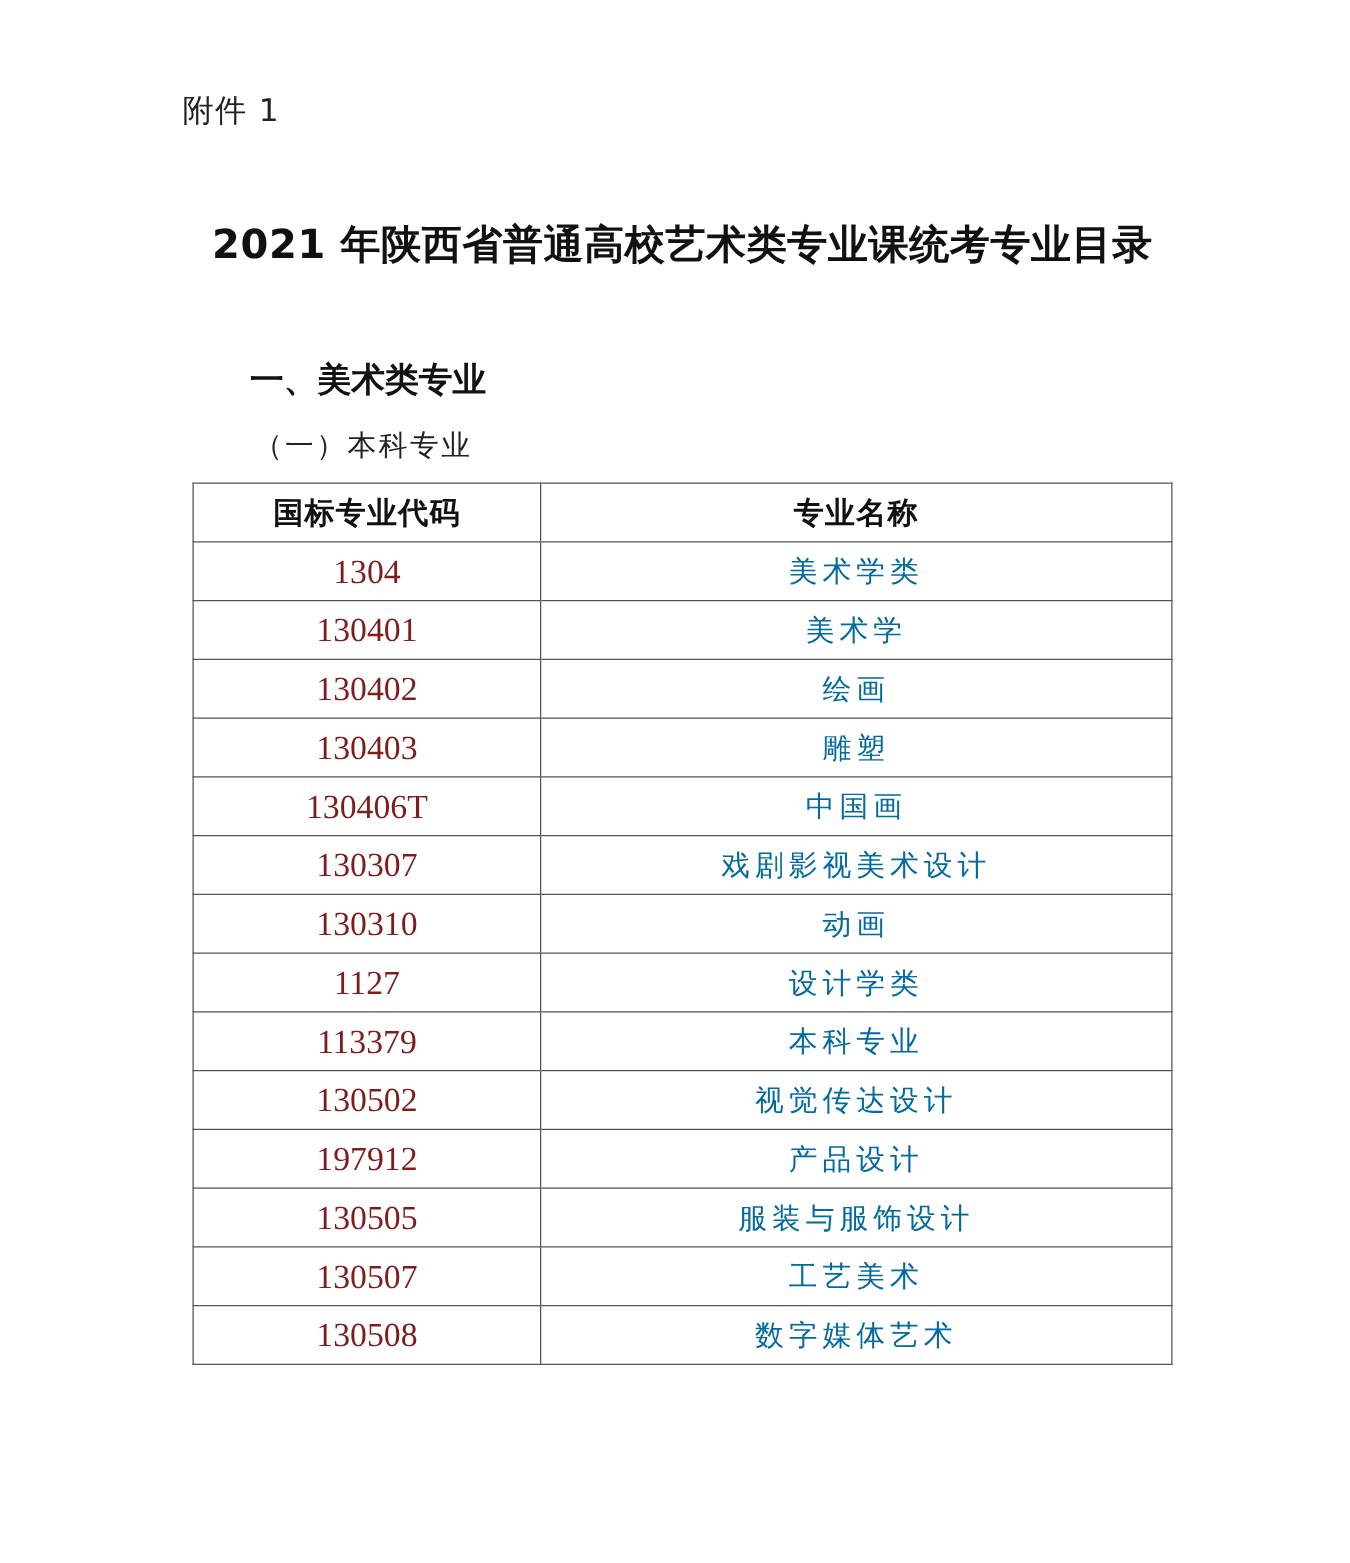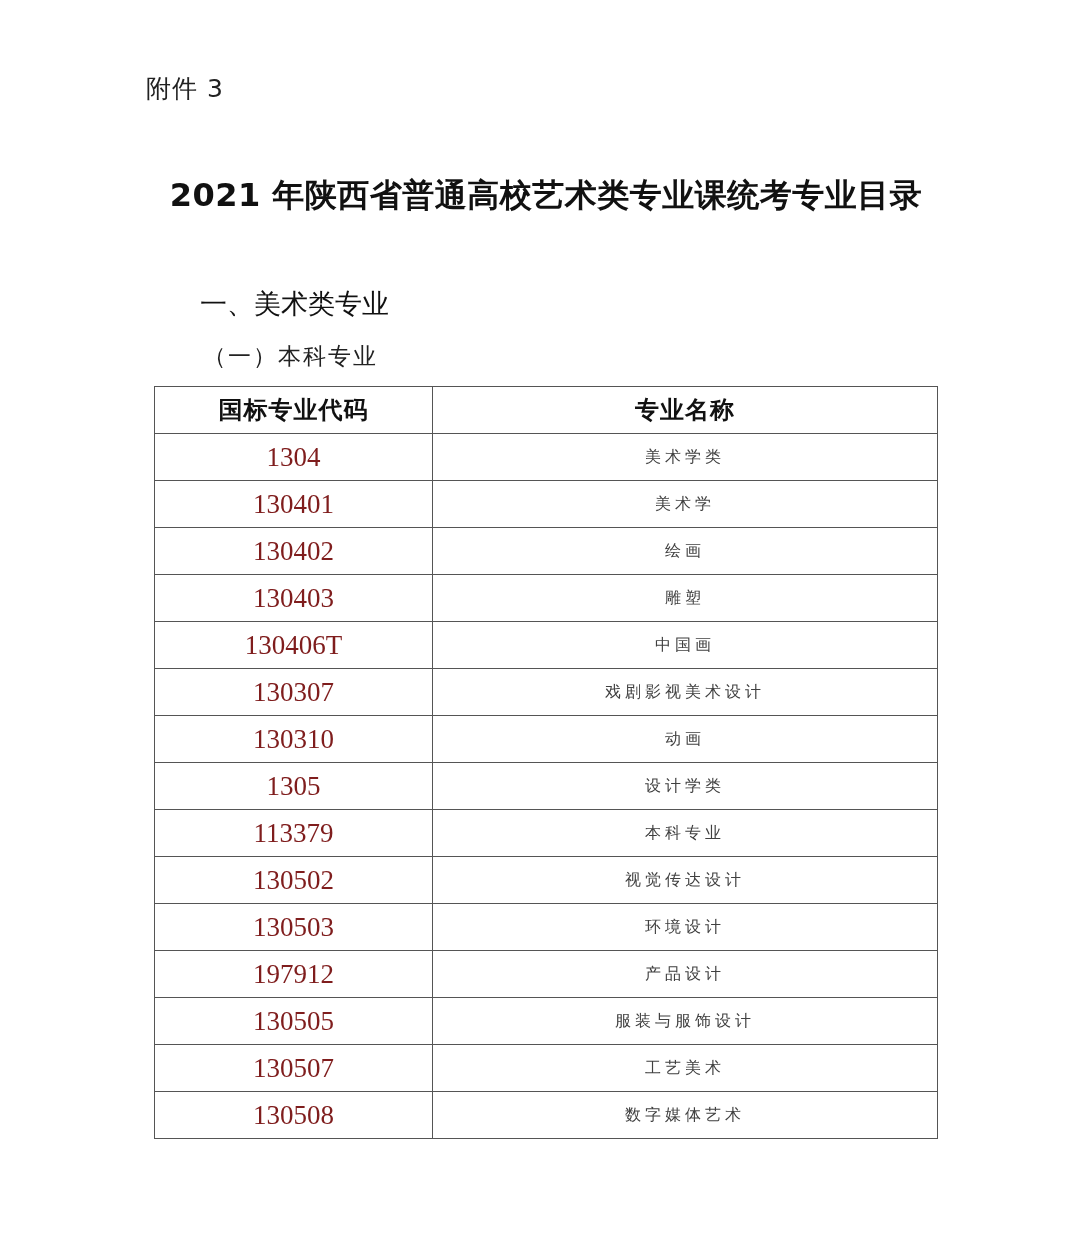--- a/index.html
+++ b/index.html
@@ -34,21 +34,21 @@
       font-weight: bold;
       font-size: 32px;
       color: #111;
       letter-spacing: 0.5px;
     }
     .section-heading {
       position: absolute;
       left: 200px;
       top: 286px;
       font-family: "DejaVu Sans", "Liberation Sans", sans-serif;
-      font-weight: normal;
+      font-weight: bold;
       font-size: 27px;
       color: #111;
     }
     .subsection-heading {
       position: absolute;
       left: 203px;
       top: 341px;
       font-size: 23px;
       color: #222;
       letter-spacing: 2px;
@@ -78,29 +78,29 @@
       color: #111;
       letter-spacing: 1px;
     }
     td.code-cell {
       font-family: "Liberation Serif", "DejaVu Serif", serif;
       font-size: 27px;
       color: #7f1d1d;
     }
     td.name-cell {
       font-family: Liberation Sans, sans-serif;
-      font-size: 16px;
-      color: #404040;
+      font-size: 23px;
+      color: #0369a1;
       letter-spacing: 4px;
     }
   </style>
 </head>
 <body>
 
-<div class="attachment-label">附件 3</div>
+<div class="attachment-label">附件 1</div>
 
 <div class="doc-title">2021 年陕西省普通高校艺术类专业课统考专业目录</div>
 
 <div class="section-heading">一、美术类专业</div>
 
 <div class="subsection-heading">（一）本科专业</div>
 
 <table class="major-table">
   <colgroup>
     <col class="c1">
@@ -135,34 +135,30 @@
     </tr>
     <tr>
       <td class="code-cell">130307</td>
       <td class="name-cell">戏剧影视美术设计</td>
     </tr>
     <tr>
       <td class="code-cell">130310</td>
       <td class="name-cell">动画</td>
     </tr>
     <tr>
-      <td class="code-cell">1305</td>
+      <td class="code-cell">1127</td>
       <td class="name-cell">设计学类</td>
     </tr>
     <tr>
       <td class="code-cell">113379</td>
       <td class="name-cell">本科专业</td>
     </tr>
     <tr>
       <td class="code-cell">130502</td>
       <td class="name-cell">视觉传达设计</td>
-    </tr>
-    <tr>
-      <td class="code-cell">130503</td>
-      <td class="name-cell">环境设计</td>
     </tr>
     <tr>
       <td class="code-cell">197912</td>
       <td class="name-cell">产品设计</td>
     </tr>
     <tr>
       <td class="code-cell">130505</td>
       <td class="name-cell">服装与服饰设计</td>
     </tr>
     <tr>

